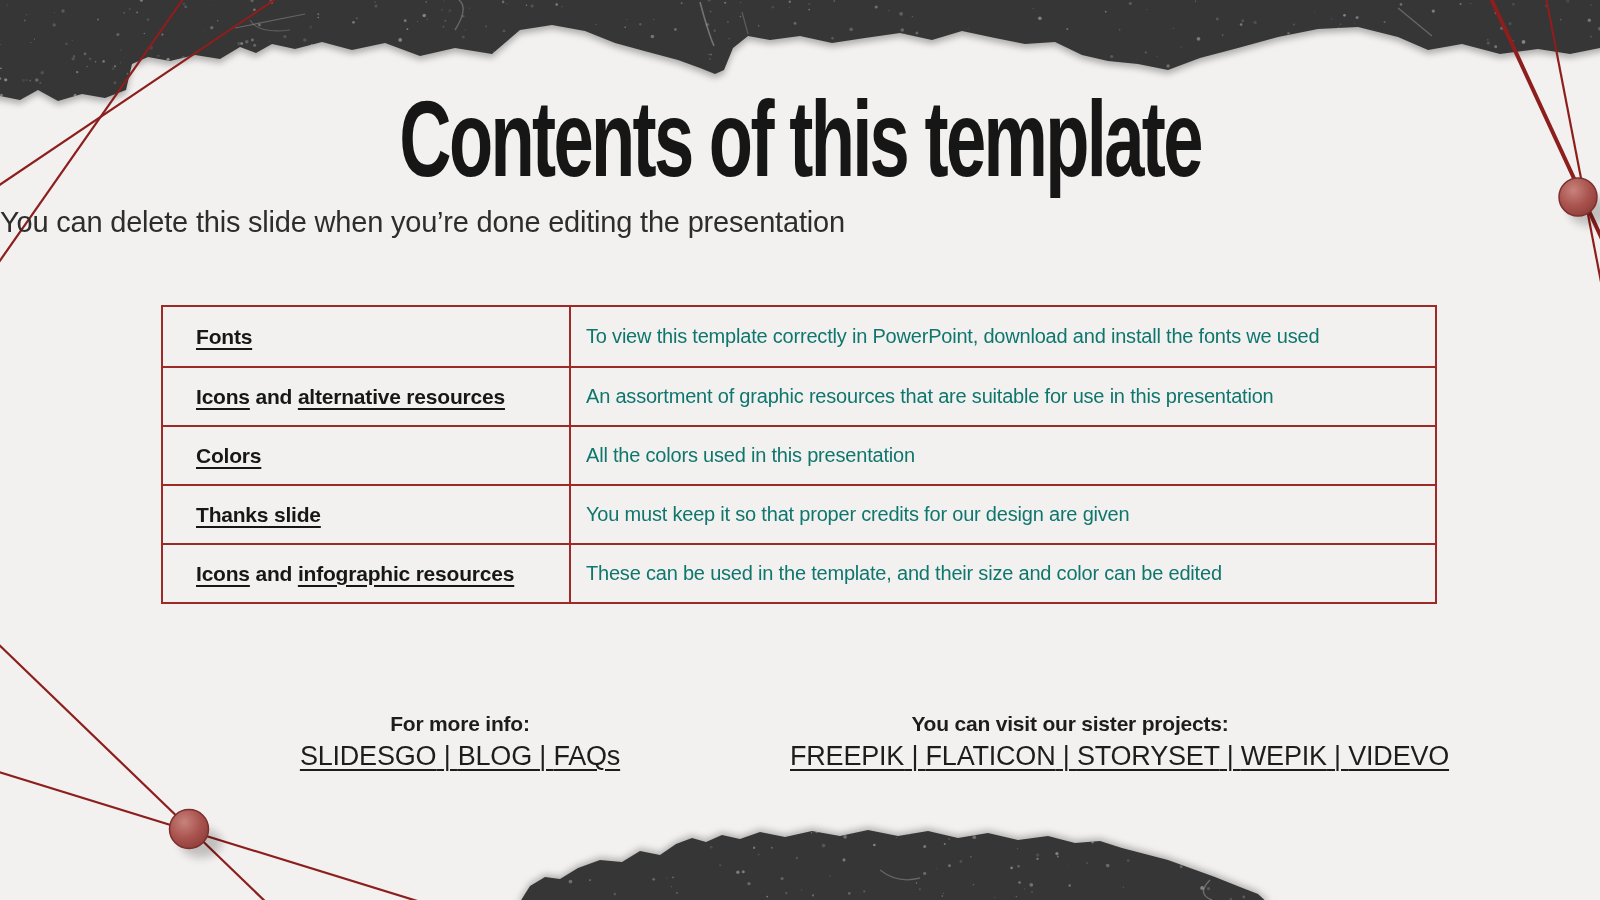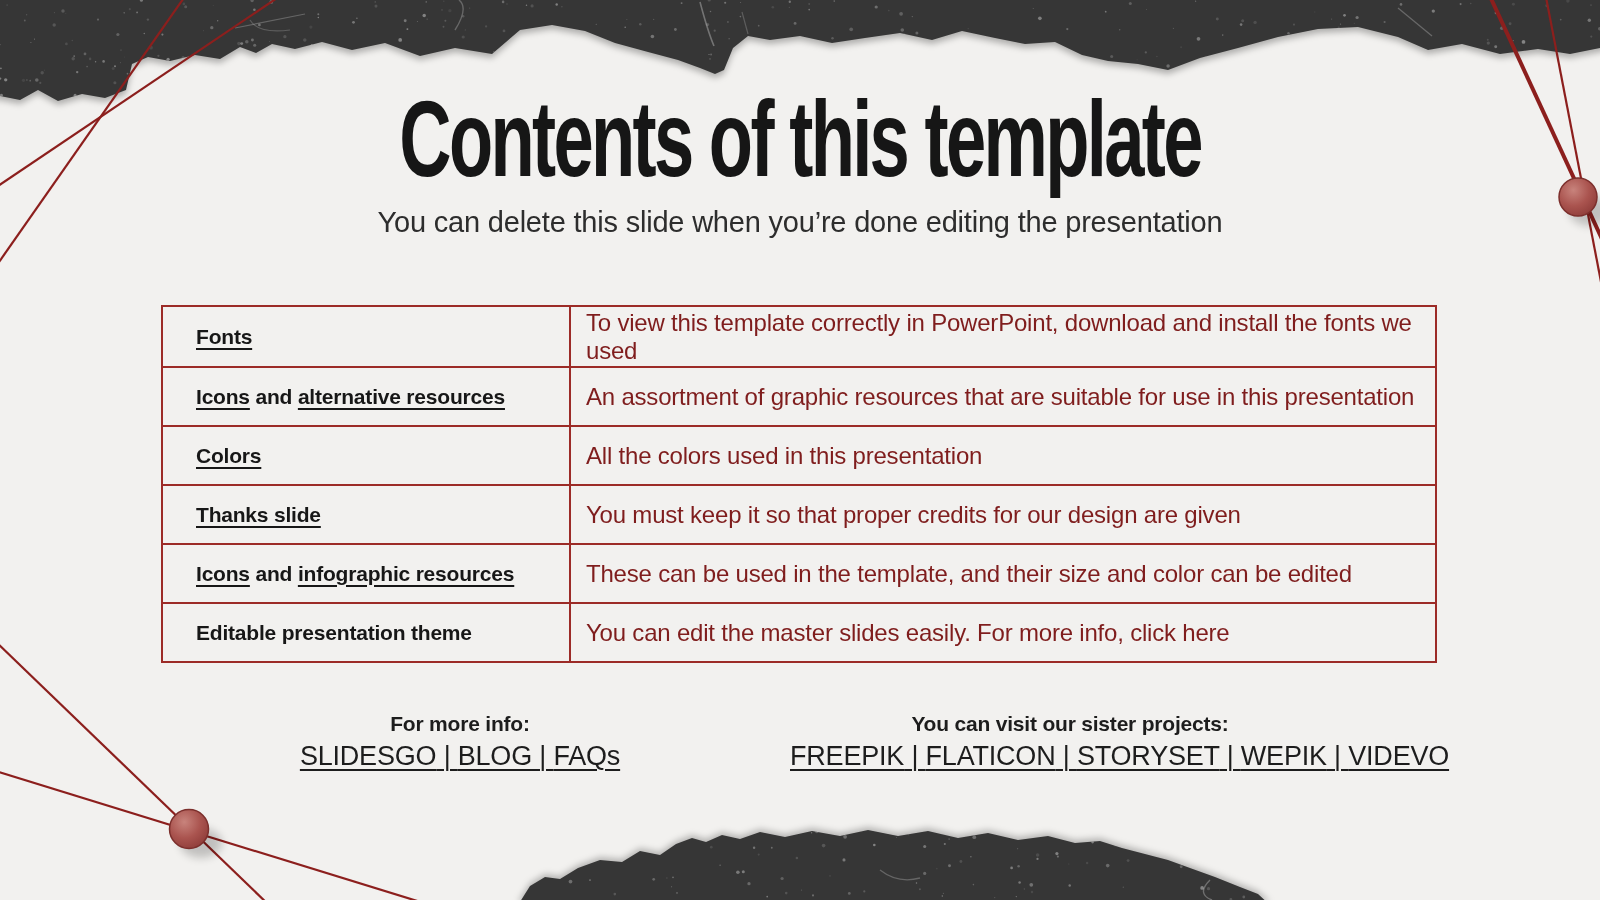--- a/index.html
+++ b/index.html
@@ -24,42 +24,42 @@
     white-space:nowrap;
     margin-top:11px;
   }
   .title{
     display:inline-block;
     font-size:108px;font-weight:bold;letter-spacing:-4px;line-height:1.0;
     color:#161616;
     transform:scaleX(0.67);transform-origin:50% 50%;
   }
   .subtitle{
-    position:absolute;left:0;top:206px;width:1600px;text-align:center;
+    position:absolute;left:0;top:206px;width:1600px;text-align:left;
     font-size:29px;color:#2d2d2d;letter-spacing:-0.2px;
   }
 
   .toc{
     position:absolute;left:161px;top:305px;width:1276px;
     border:2px solid var(--accent-red);
     background:rgba(255,255,255,0.06);
   }
   .toc-row{
     display:grid;grid-template-columns:408px 1fr;height:59px;
   }
   .toc-row + .toc-row{border-top:2px solid var(--accent-red);}
   .toc-label{
     display:flex;align-items:center;padding-left:33px;
     border-right:2px solid var(--accent-red);
     font-size:21px;font-weight:bold;color:#171717;letter-spacing:-0.2px;
     white-space:pre;
   }
   .toc-desc{
     display:flex;align-items:center;padding-left:15px;padding-right:8px;
-    font-size:24px;color:#7f1d1d;letter-spacing:-0.2px;
+    font-size:20px;color:#0f766e;letter-spacing:-0.2px;
   }
   .u{
     text-decoration:underline;
     text-decoration-thickness:2px;
     text-underline-offset:4px;
   }
 
   .footer-block{position:absolute;top:712px;text-align:center;color:var(--text-dark);}
   .footer-info{left:210px;width:500px;}
   .footer-sister{left:790px;width:560px;}
@@ -584,24 +584,20 @@
         <div class="toc-desc">All the colors used in this presentation</div>
       </div>
       <div class="toc-row">
         <div class="toc-label"><span class="u">Thanks slide</span></div>
         <div class="toc-desc">You must keep it so that proper credits for our design are given</div>
       </div>
       <div class="toc-row">
         <div class="toc-label"><span class="u">Icons</span><span class=""> and </span><span class="u">infographic resources</span></div>
         <div class="toc-desc">These can be used in the template, and their size and color can be edited</div>
       </div>
-      <div class="toc-row">
-        <div class="toc-label"><span class="">Editable presentation theme</span></div>
-        <div class="toc-desc">You can edit the master slides easily. For more info, click here</div>
-      </div>
     </div>
 
   <div class="footer-block footer-info">
     <div class="footer-label">For more info:</div>
     <div class="footer-links"><span class="u">SLIDESGO</span><span class="u"> | </span><span class="u">BLOG</span><span class="u"> | </span><span class="u">FAQs</span></div>
   </div>
   <div class="footer-block footer-sister">
     <div class="footer-label">You can visit our sister projects:</div>
     <div class="footer-links"><span class="u">FREEPIK</span><span class="u"> | </span><span class="u">FLATICON</span><span class="u"> | </span><span class="u">STORYSET</span><span class="u"> | </span><span class="u">WEPIK</span><span class="u"> | </span><span class="u">VIDEVO</span></div>
   </div>

